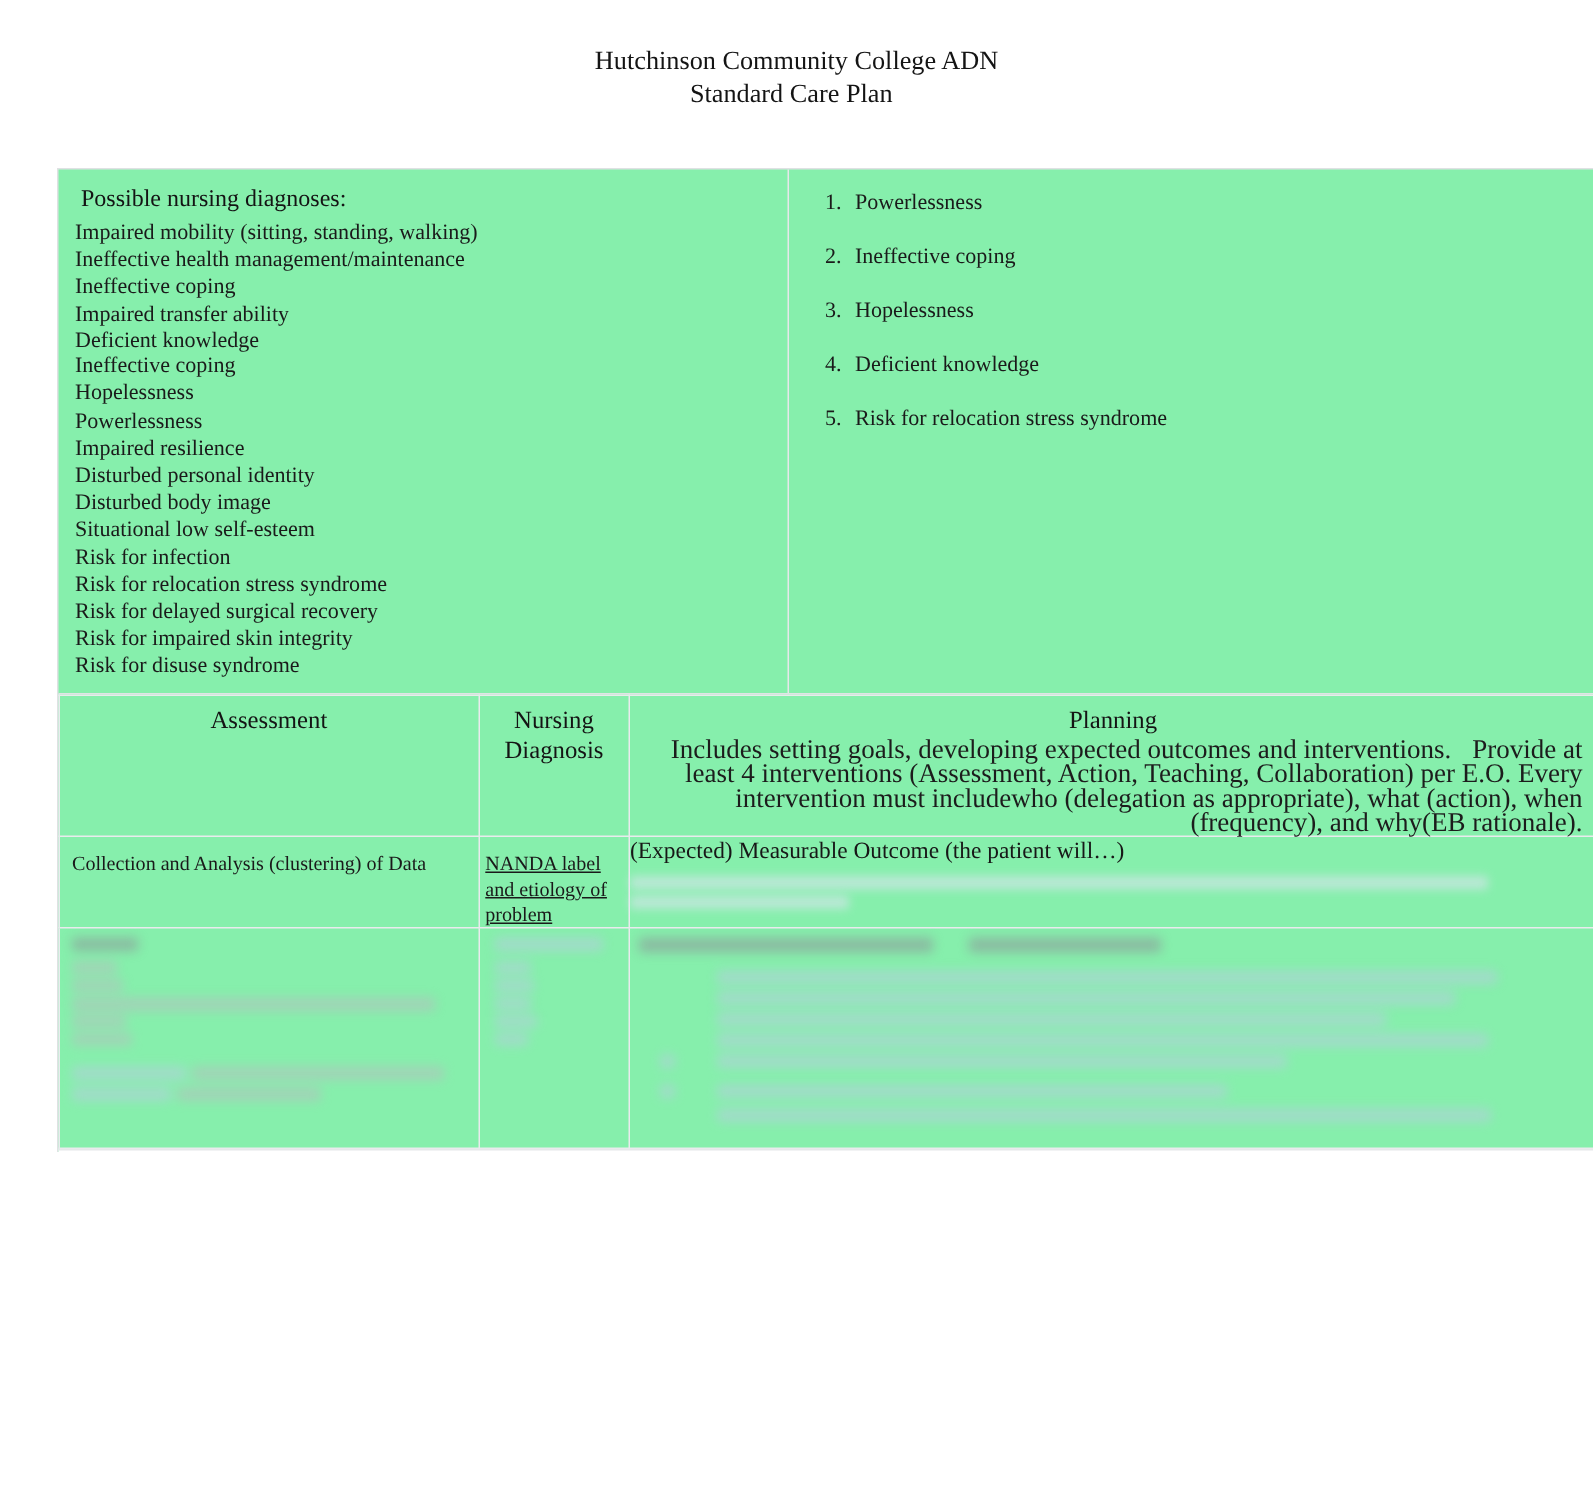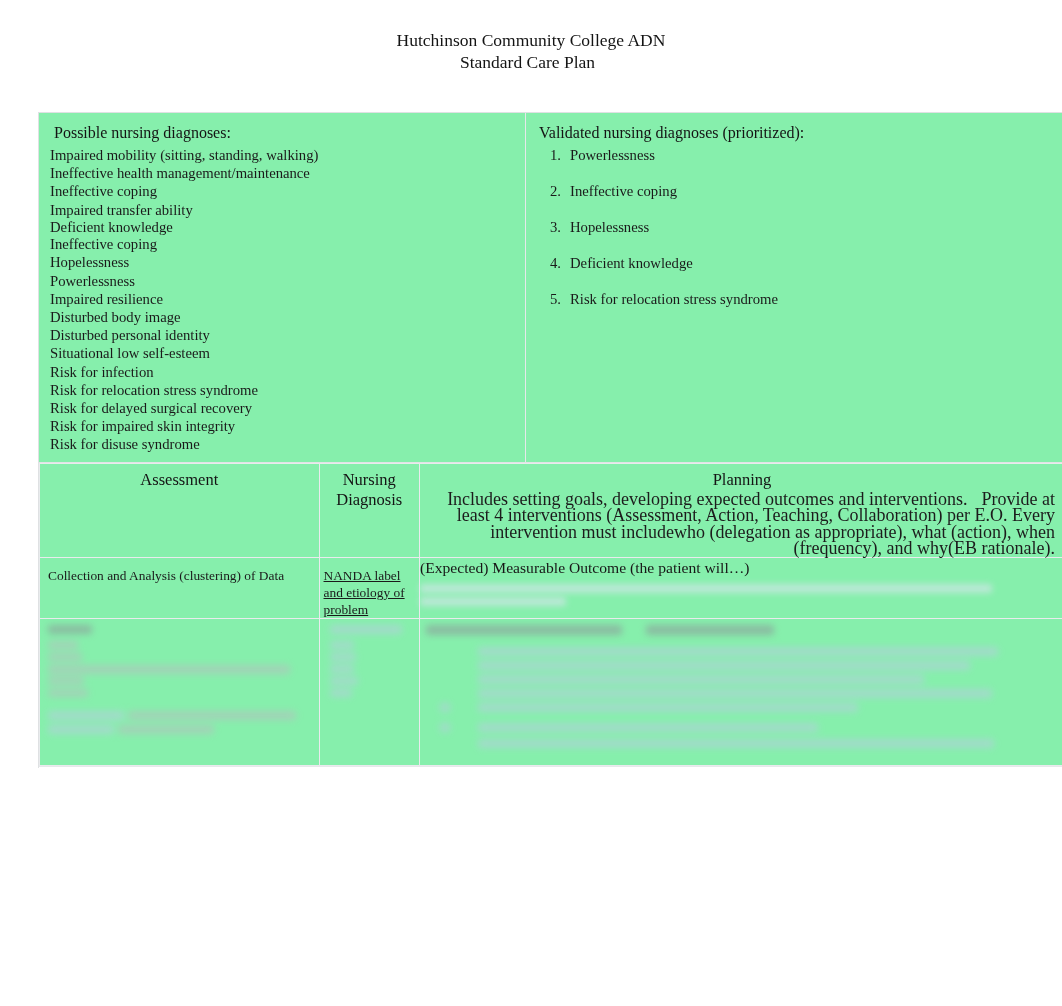--- a/index.html
+++ b/index.html
@@ -204,33 +204,32 @@
       <ul class="dx-list">
         <li>Impaired mobility (sitting, standing, walking)</li>
         <li>Ineffective health management/maintenance</li>
         <li>Ineffective coping</li>
         <li>Impaired transfer ability</li>
         <li class="tight">Deficient knowledge</li>
         <li>Ineffective coping</li>
         <li>Hopelessness</li>
         <li>Powerlessness</li>
         <li>Impaired resilience</li>
+        <li>Disturbed personal identity</li>
         <li>Disturbed body image</li>
-        <li>Disturbed personal identity</li>
         <li>Situational low self-esteem</li>
         <li>Risk for infection</li>
         <li>Risk for relocation stress syndrome</li>
         <li>Risk for delayed surgical recovery</li>
         <li>Risk for impaired skin integrity</li>
         <li>Risk for disuse syndrome</li>
       </ul>
     </div>
 
     <div class="dx-col-right">
-      <div class="dx-heading right">Validated nursing diagnoses (prioritized):</div>
       <ol class="vdx-list">
         <li>
           <span class="num">1.</span>
           <span>Powerlessness</span>
         </li>
         <li>
           <span class="num">2.</span>
           <span>Ineffective coping</span>
         </li>
         <li>

